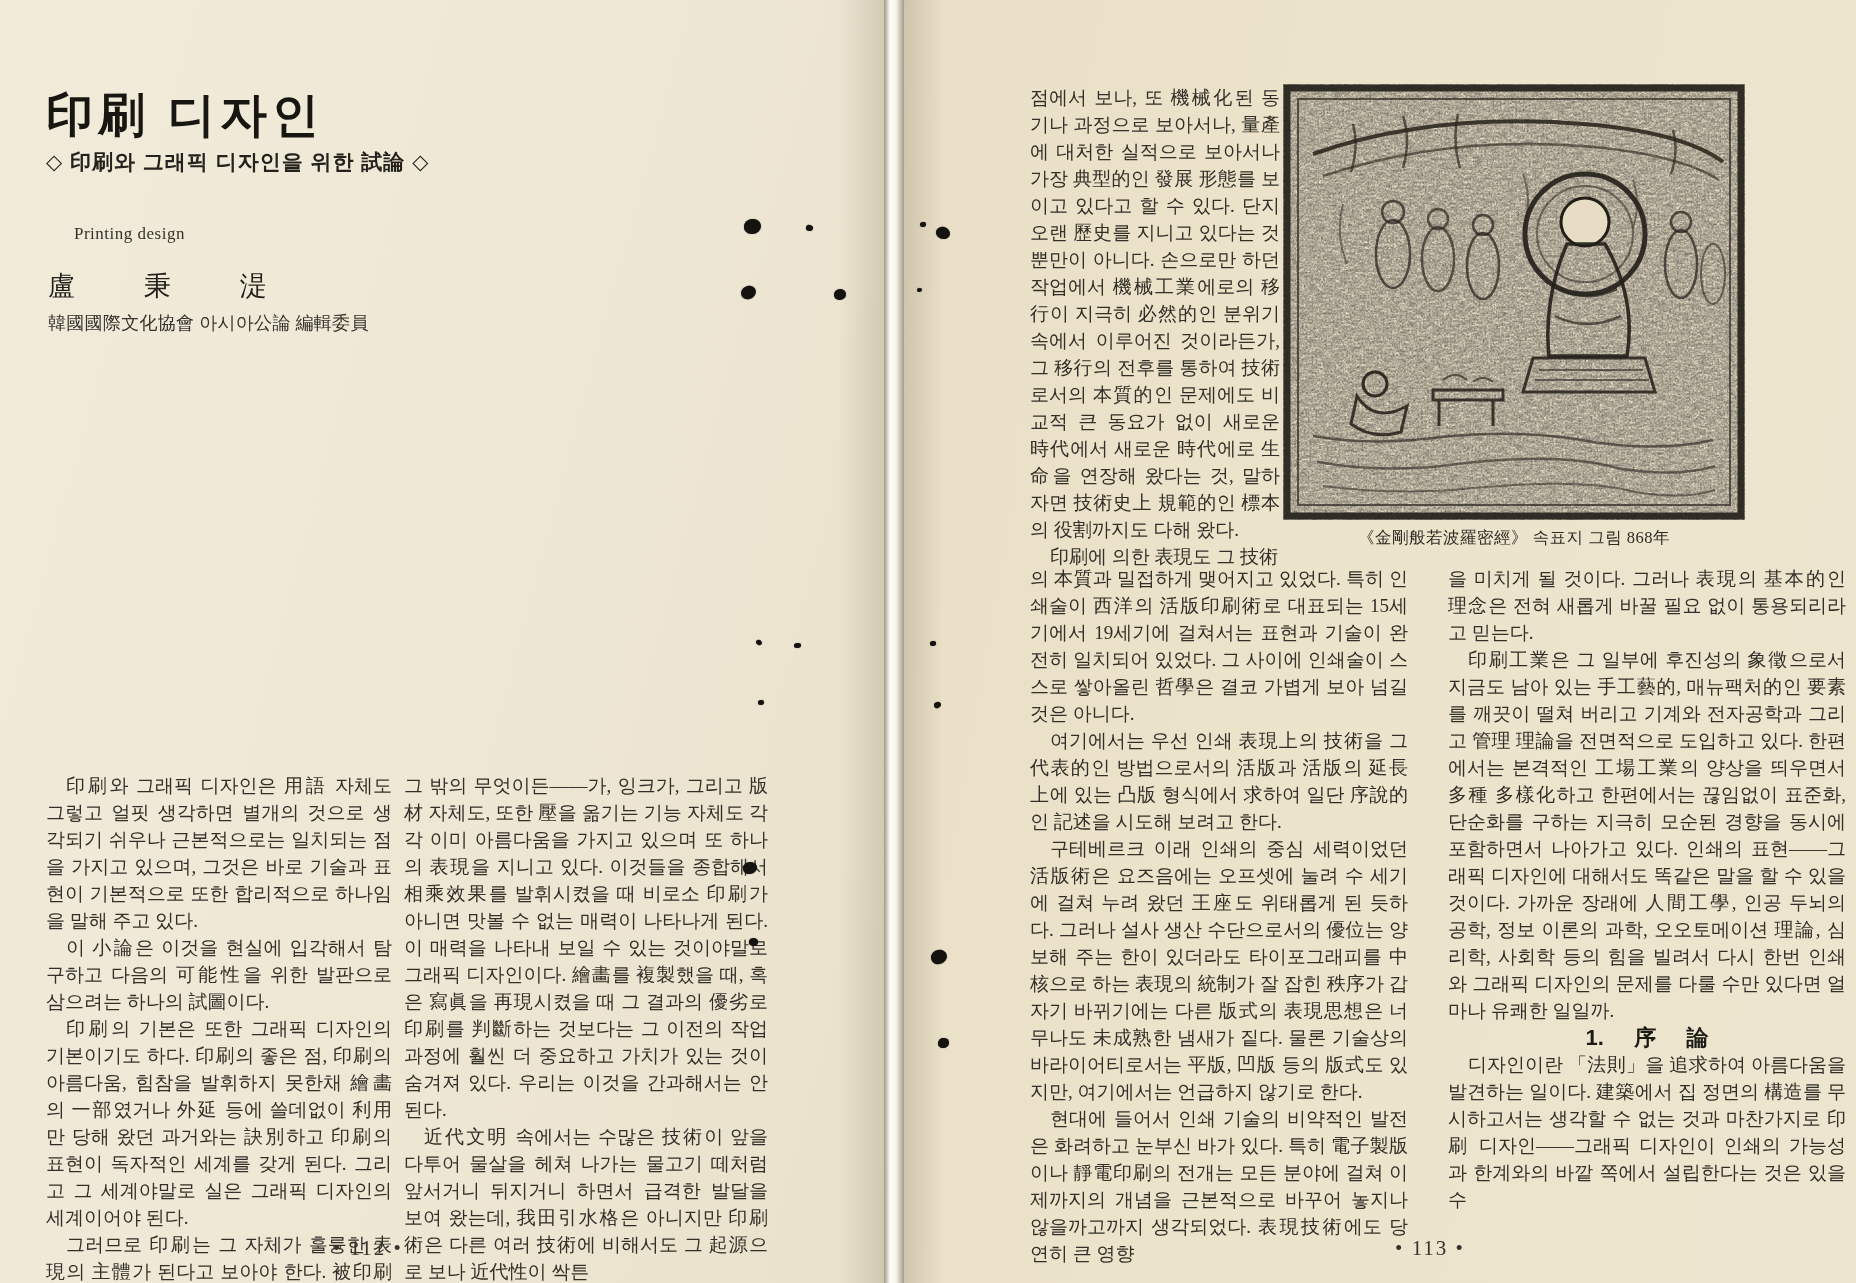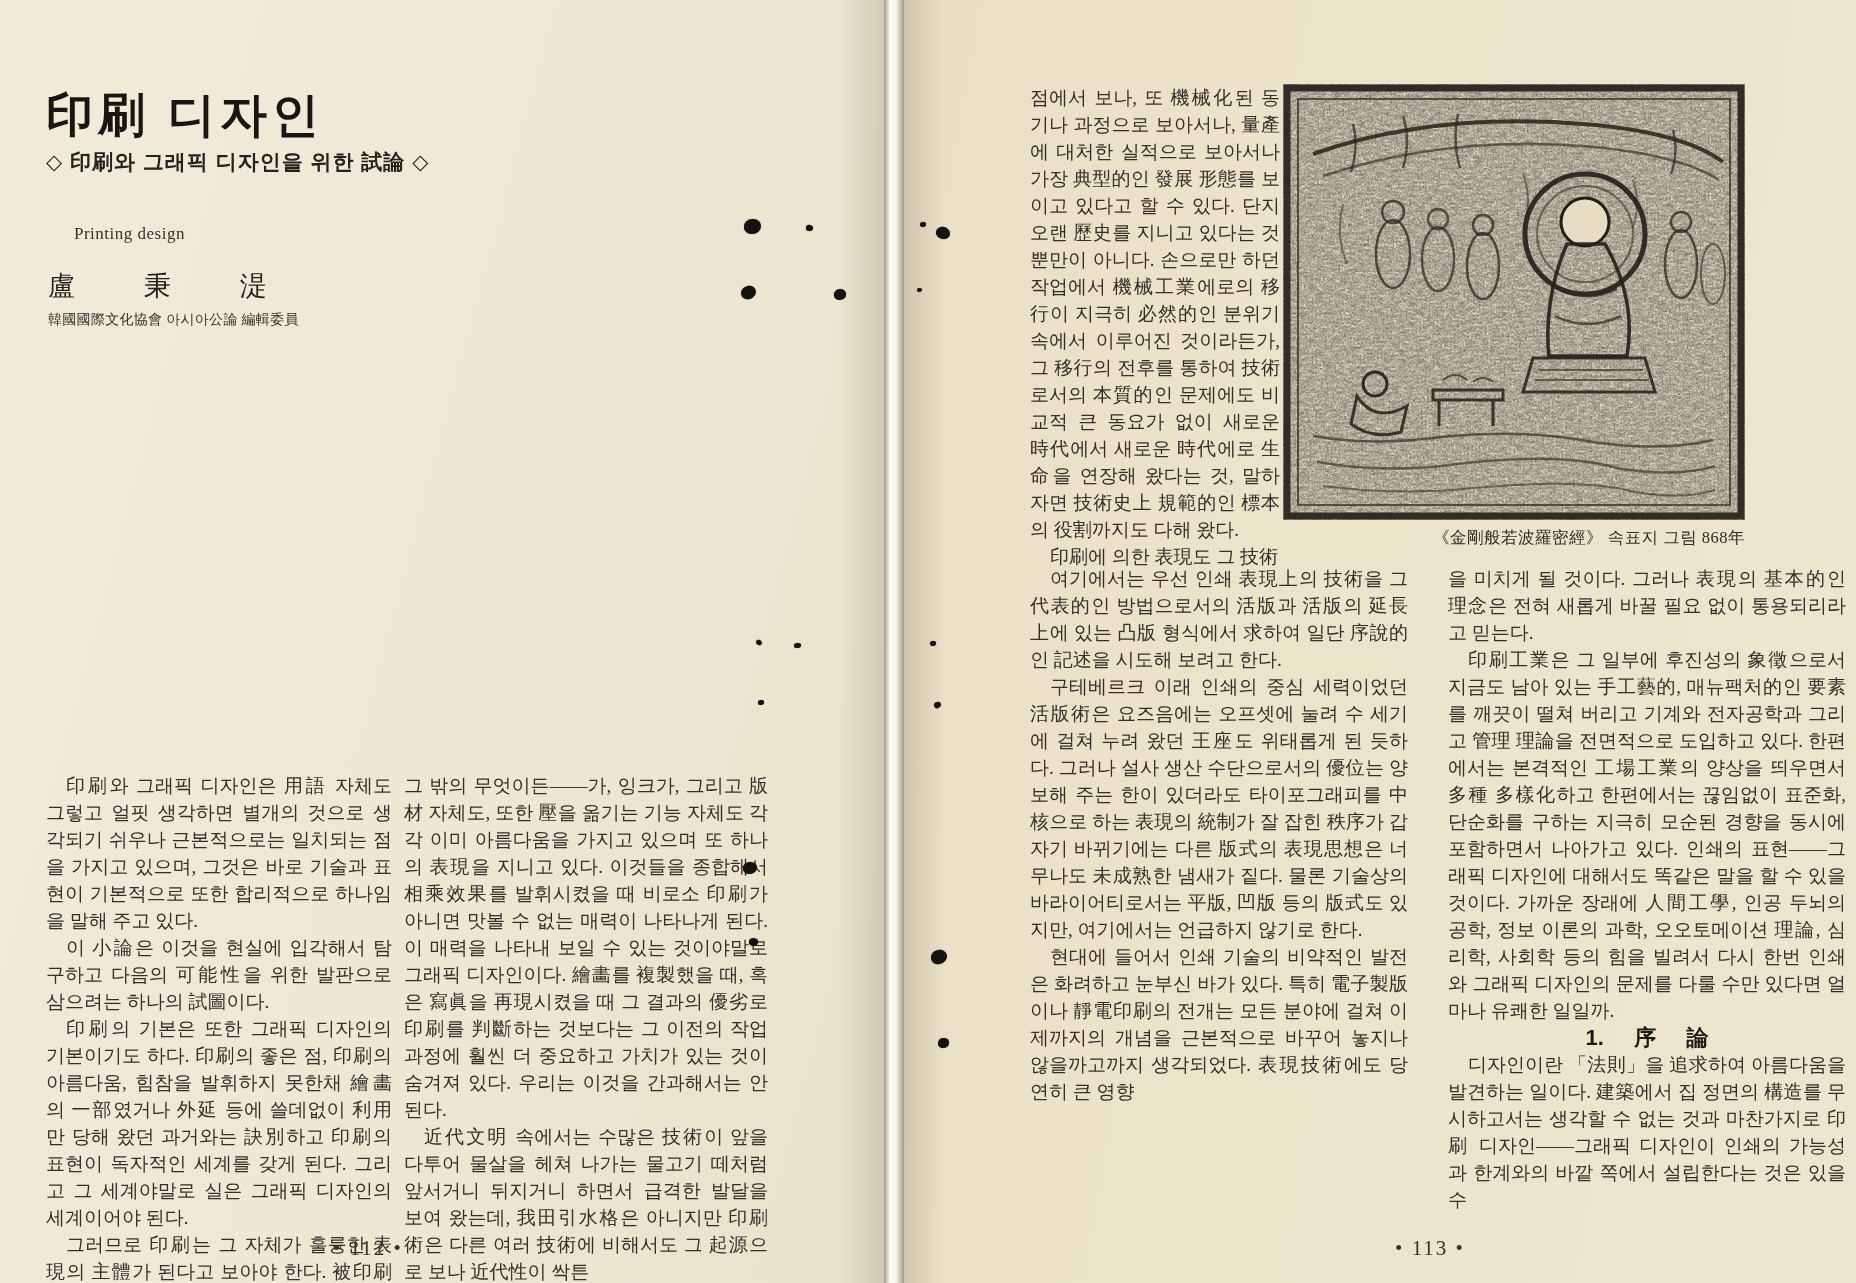--- a/index.html
+++ b/index.html
@@ -33,36 +33,36 @@
   .doc-title{
     font-size:47px;font-weight:bold;letter-spacing:5px;color:#171611;
     font-family:"Liberation Sans","DejaVu Sans",sans-serif;
   }
   .doc-subtitle{
     font-size:21px;font-weight:bold;letter-spacing:1px;color:#24221c;
     font-family:"Liberation Sans","DejaVu Sans",sans-serif;
   }
   .doc-subtitle-en{font-size:17px;color:#35322b;letter-spacing:0.5px;}
   .author-name{font-size:27px;word-spacing:2.3em;color:#211f1a;}
-  .author-affiliation{font-size:14px;color:#35322b;letter-spacing:0.3px;}
+  .author-affiliation{font-size:18px;color:#35322b;letter-spacing:0.3px;}
   .col{
     font-size:19px;line-height:27px;text-align:justify;
     color:#322f28;
   }
   .col p{margin:0;text-indent:1.05em;}
   .col p.cont{text-indent:0;}
   .section-heading{
     font-weight:bold;font-size:22px;color:#1d1b16;word-spacing:1.1em;
     margin:26px 0 30px 56px;text-indent:0 !important;text-align:center;
     font-family:"Liberation Sans","DejaVu Sans",sans-serif;
   }
   .page-number{font-size:21px;letter-spacing:2px;color:#35322b;text-align:center;}
   .figure-frame{left:1283px;top:84px;width:462px;height:436px;}
   .figure-caption{
-    left:1283px;top:527px;width:462px;text-align:right;
+    left:1283px;top:527px;width:462px;text-align:center;
     font-size:16.5px;color:#2e2b25;letter-spacing:0.5px;
   }
   .ink-spot{
     position:absolute;background:#141310;border-radius:52% 48% 55% 45%;
     box-shadow:0 0 1px rgba(20,19,16,0.8);
   }
 </style>
 </head>
 <body>
 
@@ -156,20 +156,21 @@
       <path d="M30,352 q60,10 120,2 q90,-10 160,4 q70,10 120,-2" fill="none" stroke="#2a2620" stroke-width="2.5" opacity="0.65"></path>
       <path d="M34,378 q70,12 140,2 q100,-12 160,4 q60,10 98,-2" fill="none" stroke="#2a2620" stroke-width="2.5" opacity="0.6"></path>
       <path d="M40,402 q80,10 150,2 q110,-10 162,4 q50,8 80,-2" fill="none" stroke="#2a2620" stroke-width="2" opacity="0.55"></path>
       <path d="M60,120 q-8,30 4,60 M240,90 q10,26 0,56 M350,96 q8,22 0,48" fill="none" stroke="#2a2620" stroke-width="2" opacity="0.5"></path>
     </svg>
   </div>
 
   <div class="abs figure-caption">《金剛般若波羅密經》 속표지 그림 868年</div>
 
   <div class="abs col" style="left:1030px;top:565px;width:378px;">
+    <p class="cont">의 本質과 밀접하게 맺어지고 있었다. 특히 인쇄술이 西洋의 活版印刷術로 대표되는 15세기에서 19세기에 걸쳐서는 표현과 기술이 완전히 일치되어 있었다. 그 사이에 인쇄술이 스스로 쌓아올린 哲學은 결코 가볍게 보아 넘길 것은 아니다.</p>
     <p>여기에서는 우선 인쇄 表現上의 技術을 그 代表的인 방법으로서의 活版과 活版의 延長上에 있는 凸版 형식에서 求하여 일단 序說的인 記述을 시도해 보려고 한다.</p>
     <p>구테베르크 이래 인쇄의 중심 세력이었던 活版術은 요즈음에는 오프셋에 눌려 수 세기에 걸쳐 누려 왔던 王座도 위태롭게 된 듯하다. 그러나 설사 생산 수단으로서의 優位는 양보해 주는 한이 있더라도 타이포그래피를 中核으로 하는 表現의 統制가 잘 잡힌 秩序가 갑자기 바뀌기에는 다른 版式의 表現思想은 너무나도 未成熟한 냄새가 짙다. 물론 기술상의 바라이어티로서는 平版, 凹版 등의 版式도 있지만, 여기에서는 언급하지 않기로 한다.</p>
     <p>현대에 들어서 인쇄 기술의 비약적인 발전은 화려하고 눈부신 바가 있다. 특히 電子製版이나 靜電印刷의 전개는 모든 분야에 걸쳐 이제까지의 개념을 근본적으로 바꾸어 놓지나 않을까고까지 생각되었다. 表現技術에도 당연히 큰 영향</p>
   </div>
 
   <div class="abs col" style="left:1448px;top:565px;width:398px;">
     <p class="cont">을 미치게 될 것이다. 그러나 表現의 基本的인 理念은 전혀 새롭게 바꿀 필요 없이 통용되리라고 믿는다.</p>
     <p>印刷工業은 그 일부에 후진성의 象徵으로서 지금도 남아 있는 手工藝的, 매뉴팩처的인 要素를 깨끗이 떨쳐 버리고 기계와 전자공학과 그리고 管理 理論을 전면적으로 도입하고 있다. 한편에서는 본격적인 工場工業의 양상을 띄우면서 多種 多樣化하고 한편에서는 끊임없이 표준화, 단순화를 구하는 지극히 모순된 경향을 동시에 포함하면서 나아가고 있다. 인쇄의 표현——그래픽 디자인에 대해서도 똑같은 말을 할 수 있을 것이다. 가까운 장래에 人間工學, 인공 두뇌의 공학, 정보 이론의 과학, 오오토메이션 理論, 심리학, 사회학 등의 힘을 빌려서 다시 한번 인쇄와 그래픽 디자인의 문제를 다룰 수만 있다면 얼마나 유쾌한 일일까.</p>
     <p class="section-heading">1. 序 論</p>
     <p>디자인이란 「法則」을 追求하여 아름다움을 발견하는 일이다. 建築에서 집 정면의 構造를 무시하고서는 생각할 수 없는 것과 마찬가지로 印刷 디자인——그래픽 디자인이 인쇄의 가능성과 한계와의 바깥 쪽에서 설립한다는 것은 있을 수</p>

